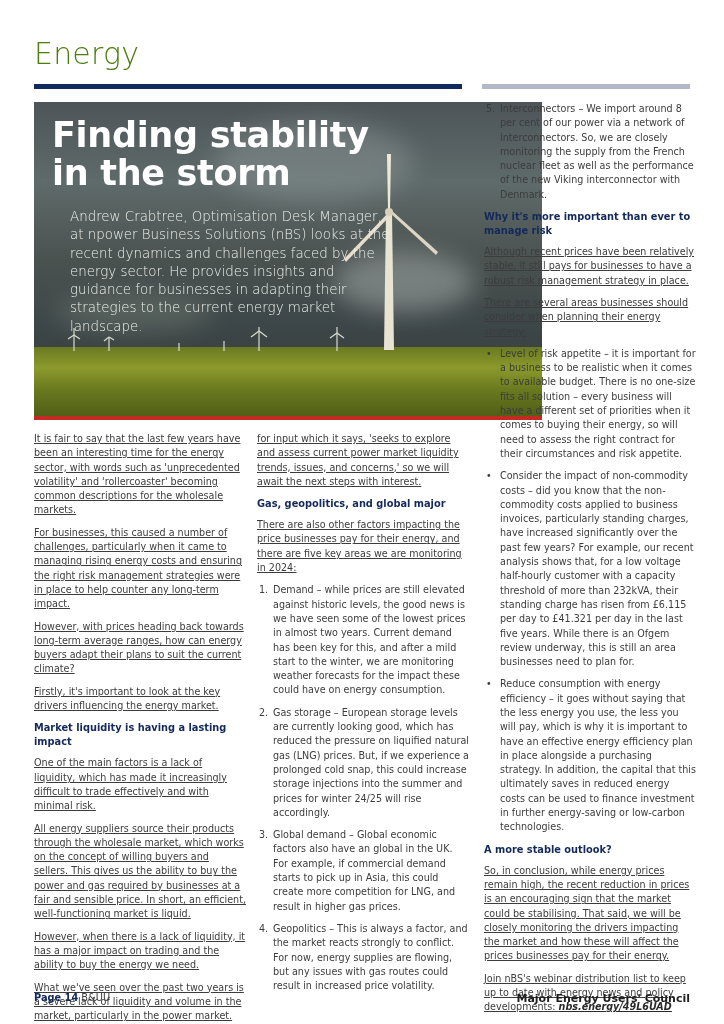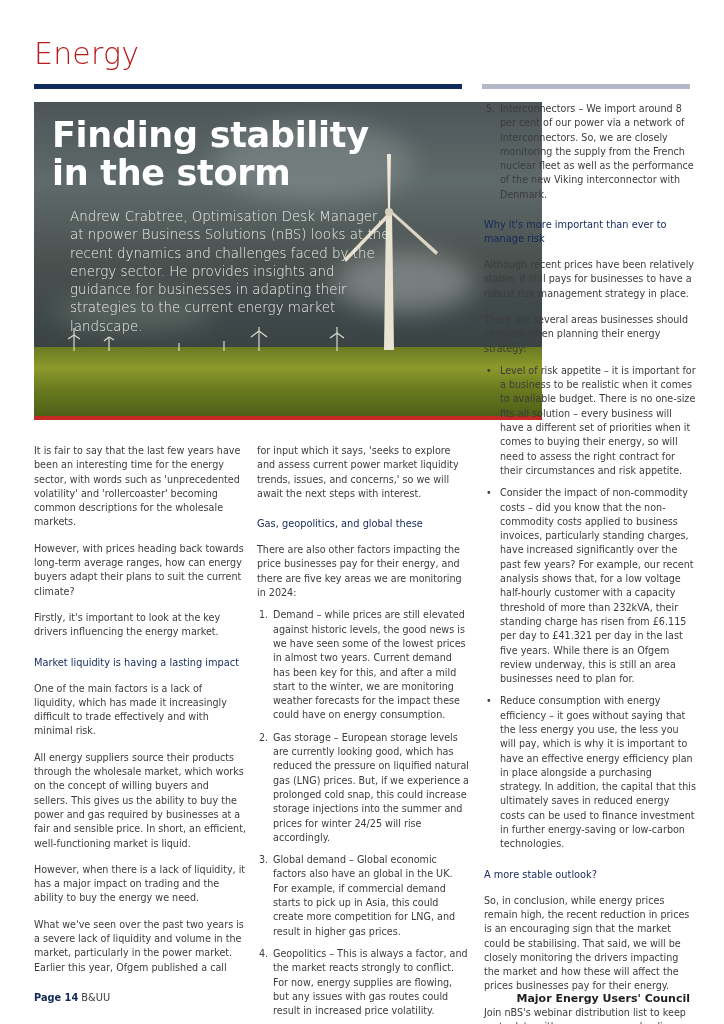--- a/index.html
+++ b/index.html
@@ -1,34 +1,34 @@
 <!DOCTYPE html>
 <html><head>
   <meta charset="utf-8">
   <style>
     html, body { margin: 0; padding: 0; background: #ffffff; }
     body { width: 724px; height: 1024px; position: relative; overflow: hidden;
       font-family: "DejaVu Sans", sans-serif; color: #3a3a3a; }
     .section-title { position: absolute; left: 34px; top: 36px; font-size: 30px;
-      font-weight: 300; color: #b91c1c; letter-spacing: 0.2px; font-family: "DejaVu Sans", sans-serif; }
+      font-weight: 300; color: #4d7c0f; letter-spacing: 0.2px; font-family: "DejaVu Sans", sans-serif; }
     .rule-dark { position: absolute; left: 34px; top: 84px; width: 428px; height: 5px; background: #0f2a5c; }
     .rule-light { position: absolute; left: 482px; top: 84px; width: 208px; height: 5px; background: #b3b8c8; }
     .hero { position: absolute; left: 34px; top: 102px; width: 508px; height: 318px; overflow: hidden;
       background: linear-gradient(180deg, #4d5558 0%, #5f6a6a 25%, #4a5250 50%, #3d4648 70%, #3b4343 77%, #5f6a24 80%, #7a8b2a 88%, #4d5a1a 100%); }
     .hero .cloud { position: absolute; border-radius: 50%; filter: blur(12px); opacity: 0.5; }
     .hero .ground { position: absolute; left: 0; right: 0; top: 245px; bottom: 3px;
       background: linear-gradient(180deg, #6b7a22 0%, #8c9a2c 30%, #6a7a1f 60%, #4f5e17 100%); }
     .hero .red-bar { position: absolute; left: 0; right: 0; bottom: 0; height: 4px; background: #c42a23; }
     .hero-title { position: absolute; left: 18px; top: 14px; color: #ffffff; font-weight: bold;
       font-size: 35px; line-height: 38px; font-family: "DejaVu Sans", sans-serif; letter-spacing: -0.3px; }
     .hero-sub { position: absolute; left: 36px; top: 106px; width: 320px; color: #eef0ea; font-size: 13.4px;
       line-height: 18.3px; font-weight: 300; font-family: "DejaVu Sans", sans-serif; }
     .col { position: absolute; font-size: 9.6px; line-height: 14.3px; color: #3c3c3c; }
-    .col p { margin: 12px 0 8px 0; }
-    .col h3 { margin: 16px 0 7px 0; font-size: 9.8px; line-height: 14px; color: #13295a; font-weight: normal; }
+    .col p { margin: 0 0 8px 0; text-decoration: underline; }
+    .col h3 { margin: 0 0 7px 0; font-size: 9.8px; line-height: 14px; color: #13295a; font-weight: bold; }
     .col ol, .col ul { margin: 0 0 8px 0; padding-left: 0; list-style: none; }
     .col li { position: relative; padding-left: 16px; margin-bottom: 8px; }
     .col li .marker { position: absolute; left: 2px; top: 0; }
     .col1 { left: 34px; top: 432px; width: 212px; }
     .col2 { left: 257px; top: 432px; width: 212px; }
     .col3 { left: 484px; top: 102px; width: 212px; }
     .link { font-weight: bold; font-style: italic; text-decoration: underline; color: #2a2a2a; }
     .promo { font-weight: bold; font-style: italic; color: #13295a; }
     .footer-left { position: absolute; left: 34px; top: 992px; font-size: 9.8px; color: #3c3c3c; }
     .footer-left .pg { color: #13295a; font-weight: bold; margin-top: 48px; }
@@ -78,32 +78,33 @@
   <div class="red-bar"></div>
   <div class="hero-title">
     <div>Finding stability</div>
     <div>in the storm</div>
   </div>
   <div class="hero-sub">Andrew Crabtree, Optimisation Desk Manager, at npower Business Solutions (nBS) looks at the recent dynamics and challenges faced by the energy sector. He provides insights and guidance for businesses in adapting their strategies to the current energy market landscape.</div>
 </div>
 
 <div class="col col1">
   <p>It is fair to say that the last few years have been an interesting time for the energy sector, with words such as 'unprecedented volatility' and 'rollercoaster' becoming common descriptions for the wholesale markets.</p>
+  <p>For businesses, this caused a number of challenges, particularly when it came to managing rising energy costs and ensuring the right risk management strategies were in place to help counter any long-term impact.</p>
   <p>However, with prices heading back towards long-term average ranges, how can energy buyers adapt their plans to suit the current climate?</p>
   <p>Firstly, it's important to look at the key drivers influencing the energy market.</p>
   <h3>Market liquidity is having a lasting impact</h3>
   <p>One of the main factors is a lack of liquidity, which has made it increasingly difficult to trade effectively and with minimal risk.</p>
   <p>All energy suppliers source their products through the wholesale market, which works on the concept of willing buyers and sellers. This gives us the ability to buy the power and gas required by businesses at a fair and sensible price. In short, an efficient, well-functioning market is liquid.</p>
   <p>However, when there is a lack of liquidity, it has a major impact on trading and the ability to buy the energy we need.</p>
   <p>What we've seen over the past two years is a severe lack of liquidity and volume in the market, particularly in the power market. Earlier this year, Ofgem published a call</p>
 </div>
 
 <div class="col col2">
   <p>for input which it says, 'seeks to explore and assess current power market liquidity trends, issues, and concerns,' so we will await the next steps with interest.</p>
-  <h3>Gas, geopolitics, and global these</h3>
+  <h3>Gas, geopolitics, and global major</h3>
   <p>There are also other factors impacting the price businesses pay for their energy, and there are five key areas we are monitoring in 2024:</p>
   <ol>
     <li><span class="marker">1.</span><span>Demand – while prices are still elevated against historic levels, the good news is we have seen some of the lowest prices in almost two years. Current demand has been key for this, and after a mild start to the winter, we are monitoring weather forecasts for the impact these could have on energy consumption.</span></li>
     <li><span class="marker">2.</span><span>Gas storage – European storage levels are currently looking good, which has reduced the pressure on liquified natural gas (LNG) prices. But, if we experience a prolonged cold snap, this could increase storage injections into the summer and prices for winter 24/25 will rise accordingly.</span></li>
     <li><span class="marker">3.</span><span>Global demand – Global economic factors also have an global in the UK. For example, if commercial demand starts to pick up in Asia, this could create more competition for LNG, and result in higher gas prices.</span></li>
     <li><span class="marker">4.</span><span>Geopolitics – This is always a factor, and the market reacts strongly to conflict. For now, energy supplies are flowing, but any issues with gas routes could result in increased price volatility.</span></li>
   </ol>
 </div>
 
 <div class="col col3">

